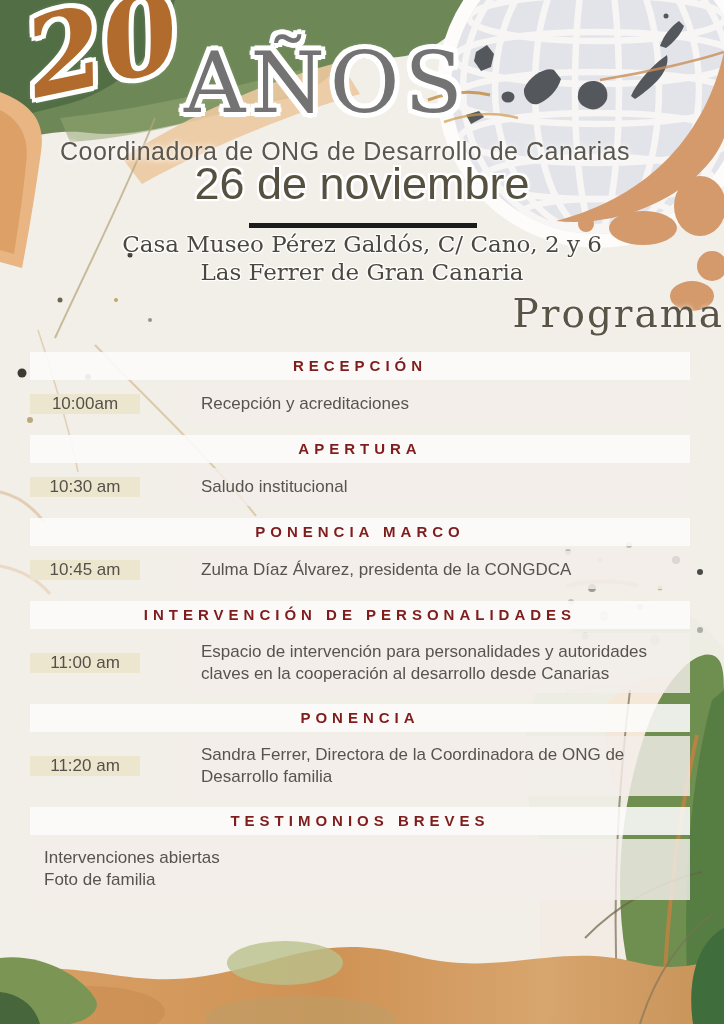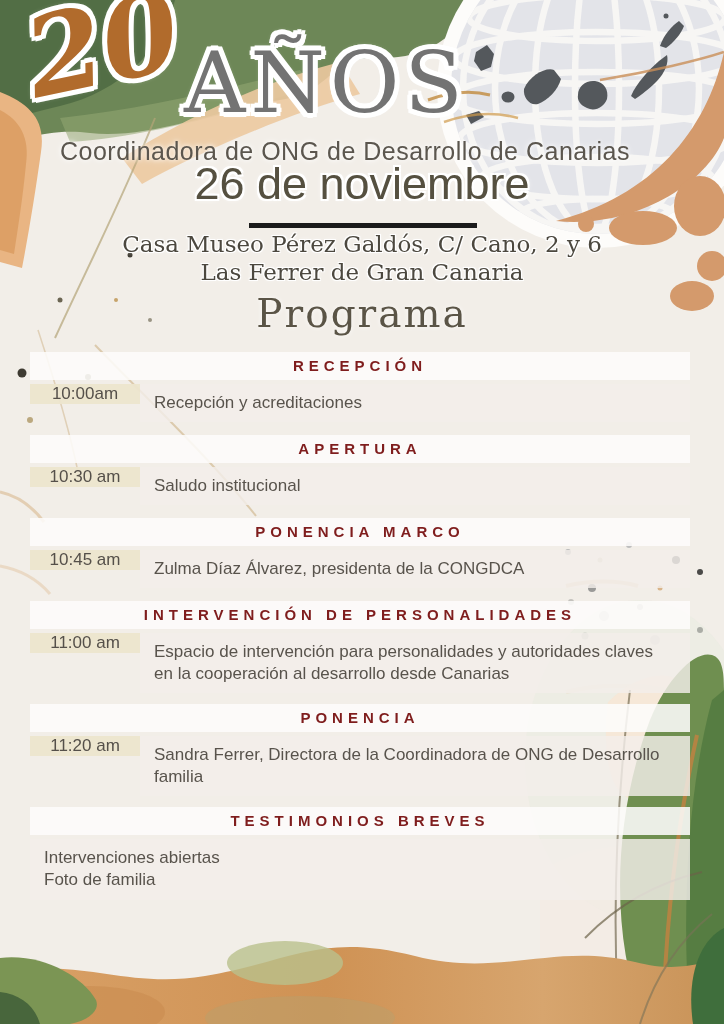--- a/index.html
+++ b/index.html
@@ -40,35 +40,35 @@
   }
   .rule{position:absolute;left:249px;top:223px;width:228px;height:5px;background:#1b1b1b;}
   .venue{
     position:absolute;left:0;width:724px;text-align:center;
     font-family:"DejaVu Serif","Liberation Serif",serif;
     font-size:23px;color:#4c483f;
     text-shadow:-1px -1px 0 #fff,1px -1px 0 #fff,-1px 1px 0 #fff,1px 1px 0 #fff,0 0 5px rgba(255,255,255,.9);
   }
   .venue.l1{top:231px;} .venue.l2{top:259px;}
   .program-title{
-    position:absolute;left:0;top:291px;width:724px;margin:0;text-align:center;
+    position:absolute;left:0;top:291px;width:724px;margin:0;text-align:right;
     font-family:"DejaVu Serif","Liberation Serif",serif;font-weight:normal;
     font-size:39px;color:#5a5446;letter-spacing:2px;
     text-shadow:0 0 5px rgba(255,255,255,.85);
   }
 
   
   .program{position:absolute;left:30px;top:352px;width:660px;z-index:2;}
   .prog-section{margin-bottom:11px;}
   .sec-bar{
     height:28px;line-height:28px;margin-bottom:4px;text-align:center;
     background:rgba(253,252,250,.88);
     font-weight:bold;font-size:15px;letter-spacing:5px;color:#7f1d1d;
   }
-  .sec-row{display:flex;align-items:flex-start;min-height:40px;}
+  .sec-row{display:flex;align-items:center;min-height:40px;gap:47px;}
   .time{
     flex:0 0 110px;display:flex;align-items:center;justify-content:center;
     background:rgba(236,229,205,.95);
     font-size:17px;color:#55504a;
   }
   .desc{
     flex:1;display:flex;flex-direction:column;justify-content:center;
     background:rgba(243,238,234,.82);
     padding:8px 14px;font-size:17px;line-height:1.3;color:#58534c;
   }

